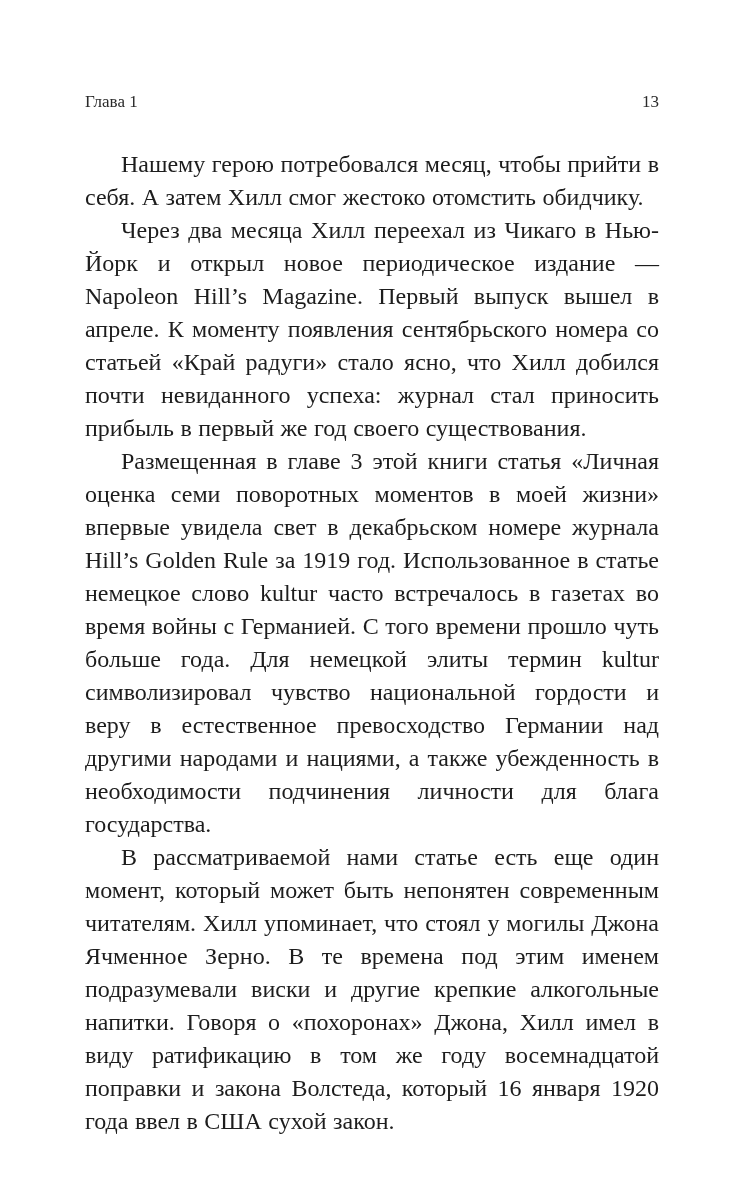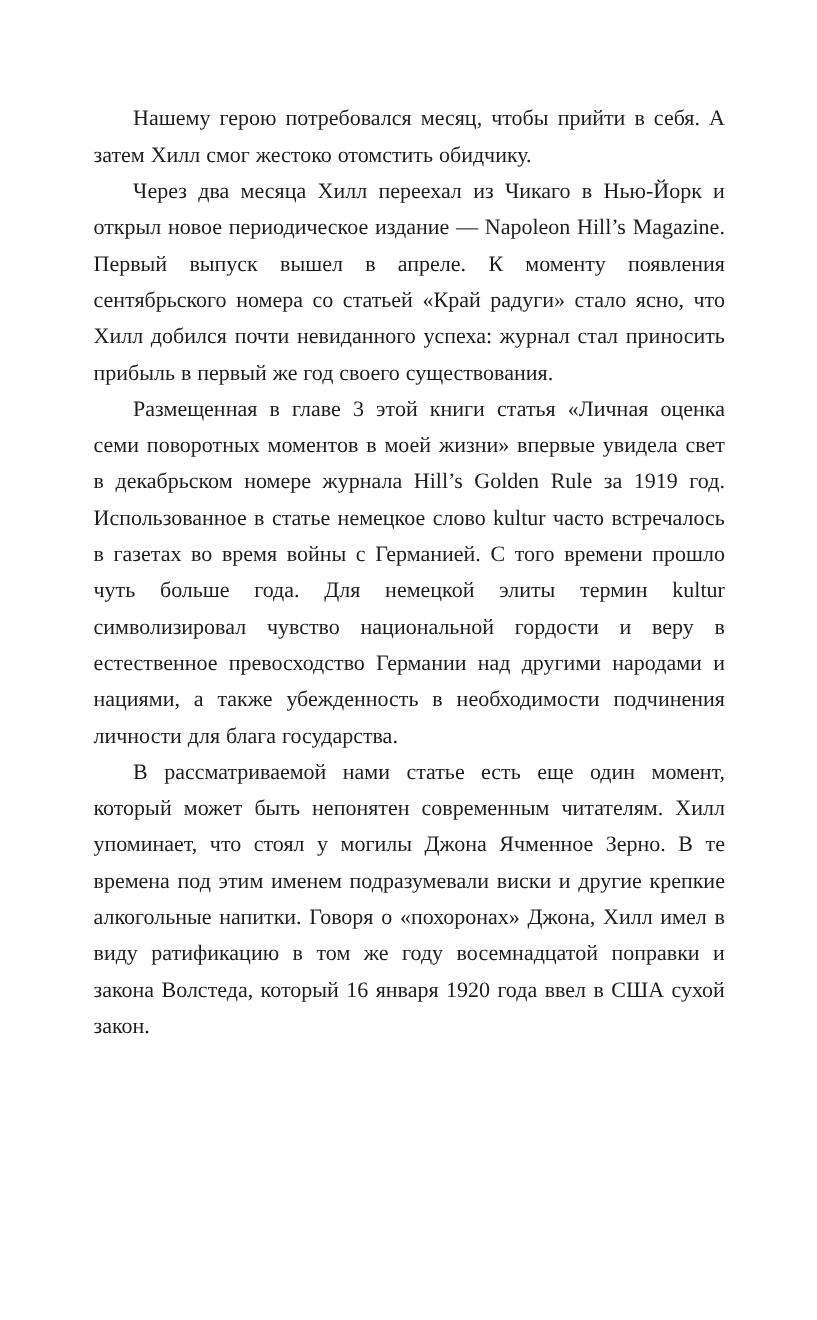--- a/index.html
+++ b/index.html
@@ -22,34 +22,38 @@
     display: flex;
     justify-content: space-between;
     align-items: baseline;
     font-size: 17px;
     line-height: 20px;
     color: #2a2a2a;
     margin-bottom: 36px;
   }
   .content p {
     margin: 0;
-    font-size: 20px;
+    font-size: 24px;
     line-height: 33px;
     text-align: justify;
     text-indent: 36px;
     hyphens: auto;
     -webkit-hyphens: auto;
     word-spacing: 0.02em;
   }
 </style>
 </head>
 <body>
 
 <div class="page">
 
+  <div class="page-header">
+    <span>Глава 1</span>
+    <span>13</span>
+  </div>
 
   <div class="content">
     <p>Нашему герою потребовался месяц, чтобы прийти в себя. А затем Хилл смог жестоко отомстить обидчику.</p>
     <p>Через два месяца Хилл переехал из Чикаго в Нью-Йорк и открыл новое периодическое издание — Napoleon Hill’s Magazine. Первый выпуск вышел в апреле. К моменту появления сентябрьского номера со статьей «Край радуги» стало ясно, что Хилл добился почти невиданного успеха: журнал стал приносить прибыль в первый же год своего существования.</p>
     <p>Размещенная в главе 3 этой книги статья «Личная оценка семи поворотных моментов в моей жизни» впервые увидела свет в декабрьском номере журнала Hill’s Golden Rule за 1919 год. Использованное в статье немецкое слово kultur часто встречалось в газетах во время войны с Германией. С того времени прошло чуть больше года. Для немецкой элиты термин kultur символизировал чувство национальной гордости и веру в естественное превосходство Германии над другими народами и нациями, а также убежденность в необходимости подчинения личности для блага государства.</p>
     <p>В рассматриваемой нами статье есть еще один момент, который может быть непонятен современным читателям. Хилл упоминает, что стоял у могилы Джона Ячменное Зерно. В те времена под этим именем подразумевали виски и другие крепкие алкогольные напитки. Говоря о «похоронах» Джона, Хилл имел в виду ратификацию в том же году восемнадцатой поправки и закона Волстеда, который 16 января 1920 года ввел в США сухой закон.</p>
   </div>
 
 </div>
 

